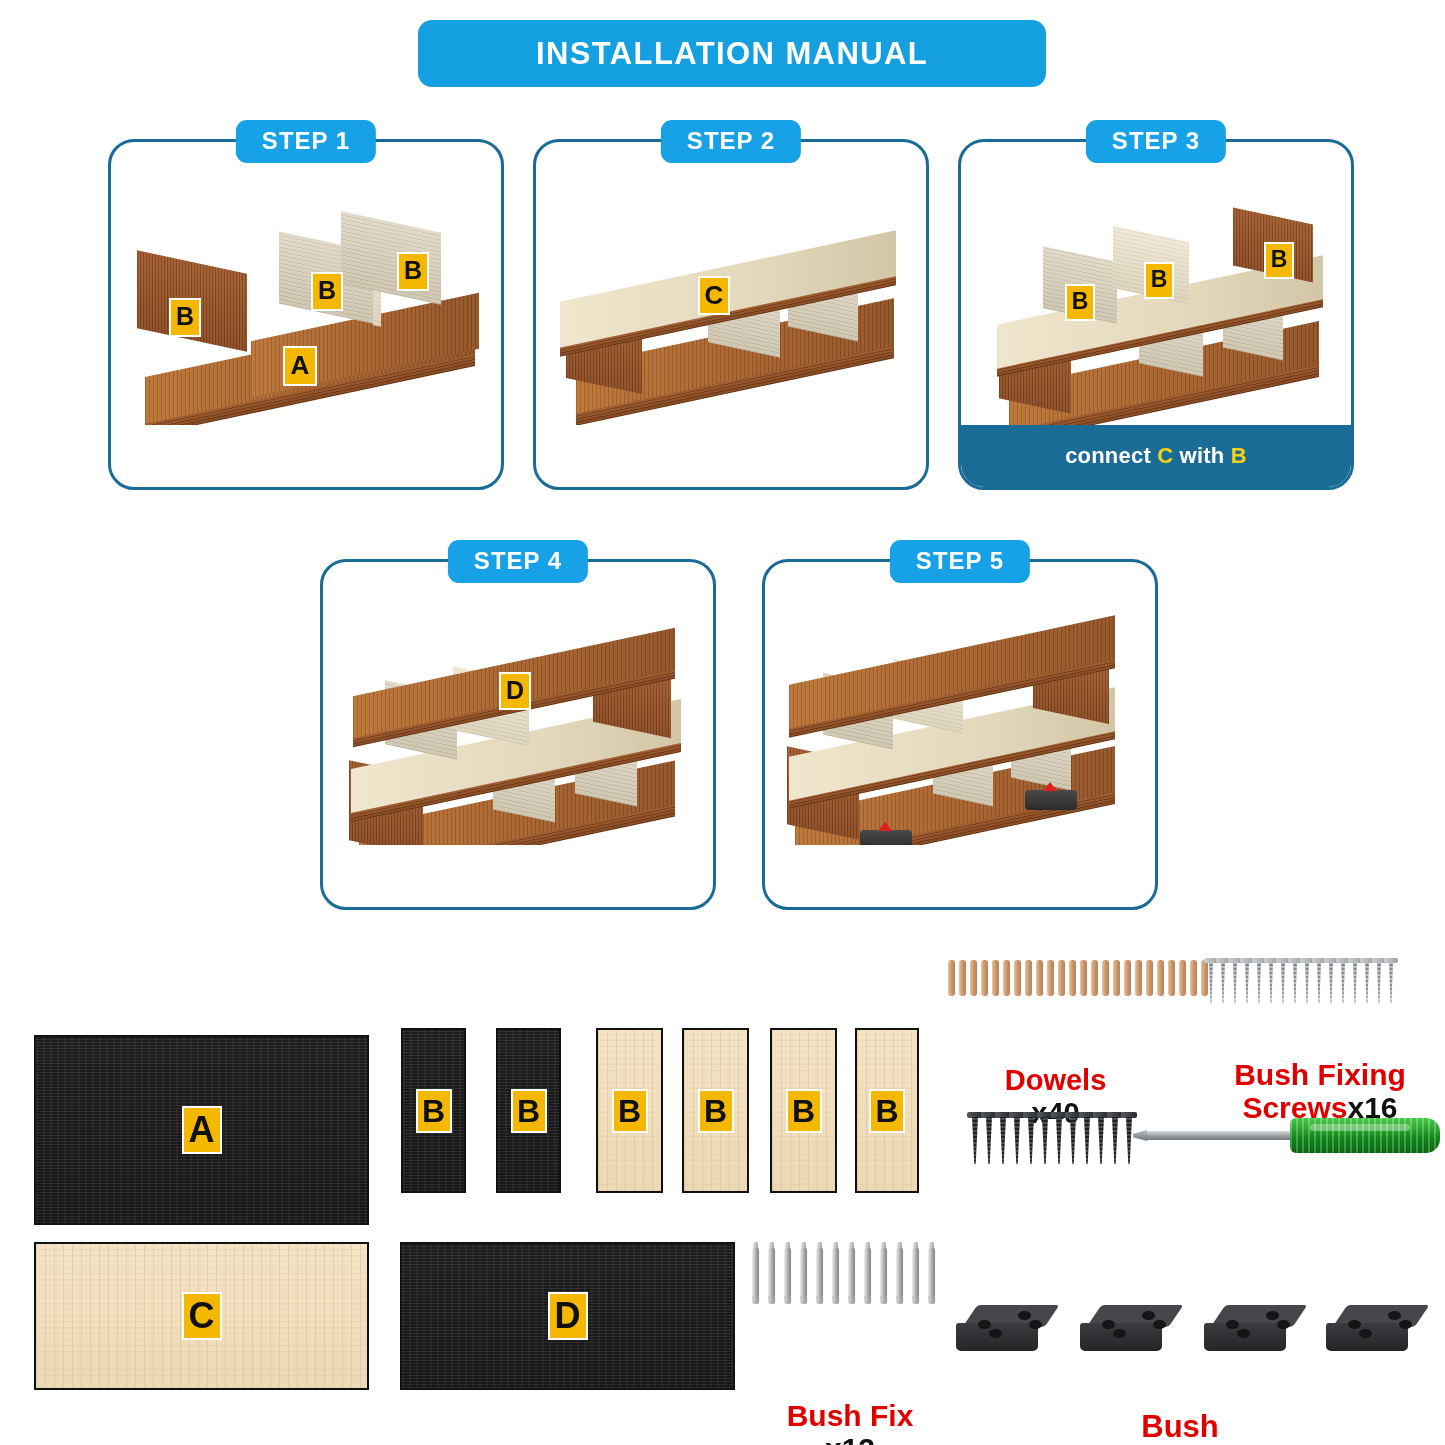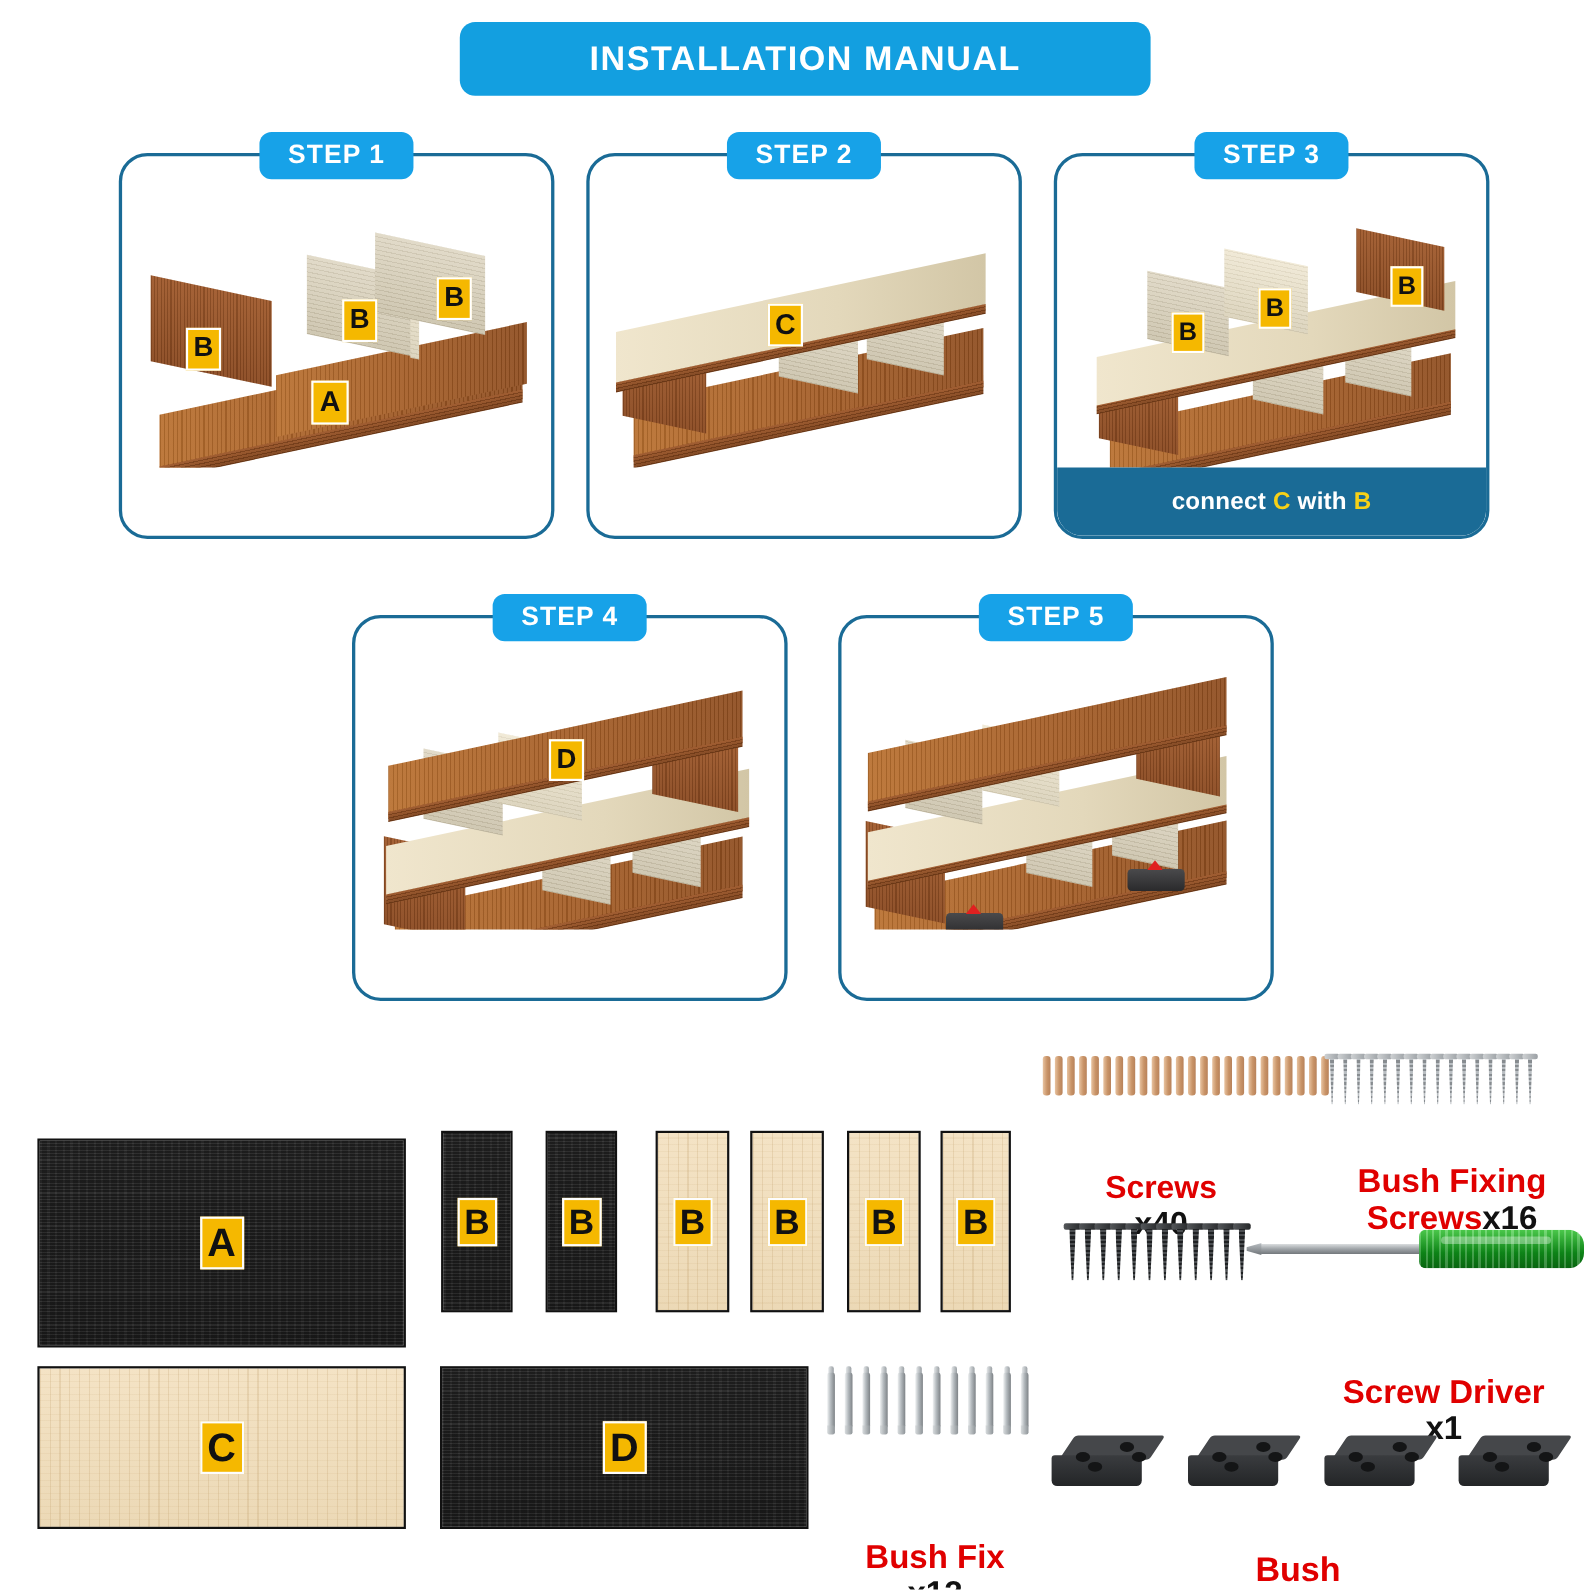--- a/index.html
+++ b/index.html
@@ -400,21 +400,21 @@
       <span class="dowel"></span>
       <span class="dowel"></span>
       <span class="dowel"></span>
       <span class="dowel"></span>
       <span class="dowel"></span>
       <span class="dowel"></span>
       <span class="dowel"></span>
       <span class="dowel"></span>
   </div>
   <div class="hw-label" style="left:948px;top:82px;width:215px;font-size:29px;">
-    <span>Screws</span>
+    <span>Dowels</span>
     <span class="qty">x40</span>
   </div>
 
   <div class="row-items" style="left:1208px;top:8px;">
     <span class="screw-lite">
         <span class="head"></span>
         <span class="shaft"></span>
       </span>
       <span class="screw-lite">
         <span class="head"></span>
@@ -530,24 +530,20 @@
       <span class="screw-dark">
         <span class="head"></span>
         <span class="shaft"></span>
       </span>
   </div>
 
   <div class="driver" style="left:1145px;top:168px;width:300px;height:38px;">
     <span class="shaft"></span>
       <span class="tip"></span>
       <span class="handle"></span>
-  </div>
-  <div class="hw-label" style="left:1180px;top:265px;width:265px;font-size:30px;">
-    <span>Screw Driver</span>
-    <span class="qty">x1</span>
   </div>
 
   <div class="row-items" style="left:752px;top:292px;">
     <span class="minifix">
         <span class="cap"></span>
         <span class="bar"></span>
         <span class="foot"></span>
       </span>
       <span class="minifix">
         <span class="cap"></span>

